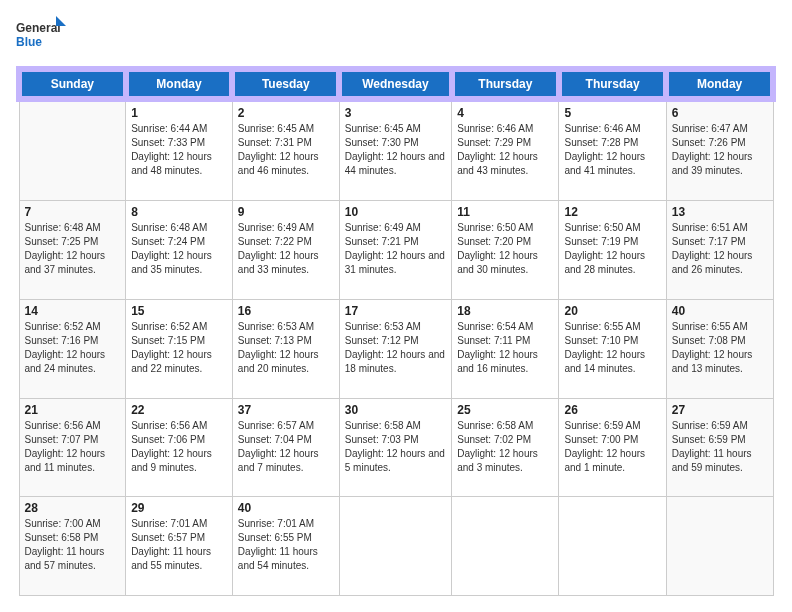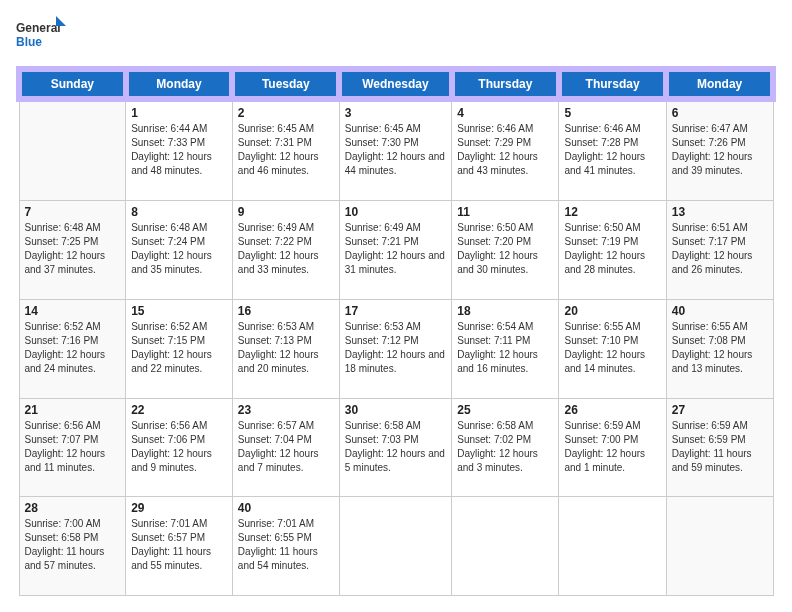--- a/index.html
+++ b/index.html
@@ -199,21 +199,21 @@
         <tr>
           <td>
             <span class="day-num">21</span>
             <div class="day-info">Sunrise: 6:56 AM<br>Sunset: 7:07 PM<br>Daylight: 12 hours and 11 minutes.</div>
           </td>
           <td>
             <span class="day-num">22</span>
             <div class="day-info">Sunrise: 6:56 AM<br>Sunset: 7:06 PM<br>Daylight: 12 hours and 9 minutes.</div>
           </td>
           <td>
-            <span class="day-num">23</span>
+            <span class="day-num">37</span>
             <div class="day-info">Sunrise: 6:57 AM<br>Sunset: 7:04 PM<br>Daylight: 12 hours and 7 minutes.</div>
           </td>
           <td>
             <span class="day-num">30</span>
             <div class="day-info">Sunrise: 6:58 AM<br>Sunset: 7:03 PM<br>Daylight: 12 hours and 5 minutes.</div>
           </td>
           <td>
             <span class="day-num">25</span>
             <div class="day-info">Sunrise: 6:58 AM<br>Sunset: 7:02 PM<br>Daylight: 12 hours and 3 minutes.</div>
           </td>

